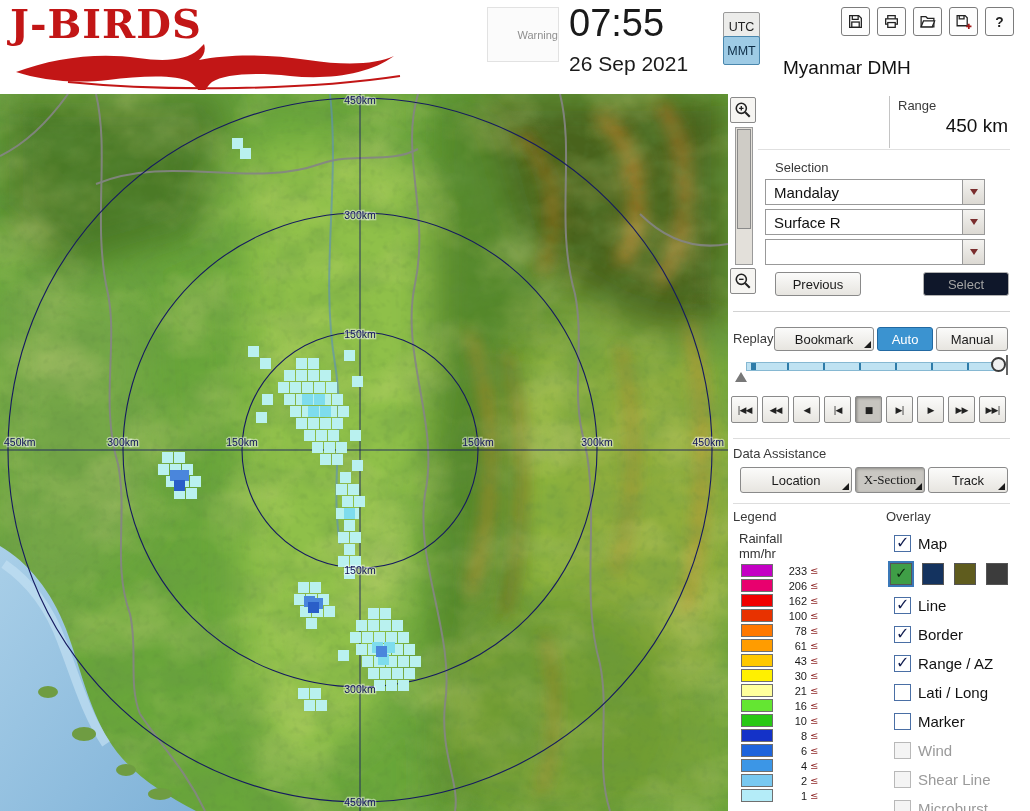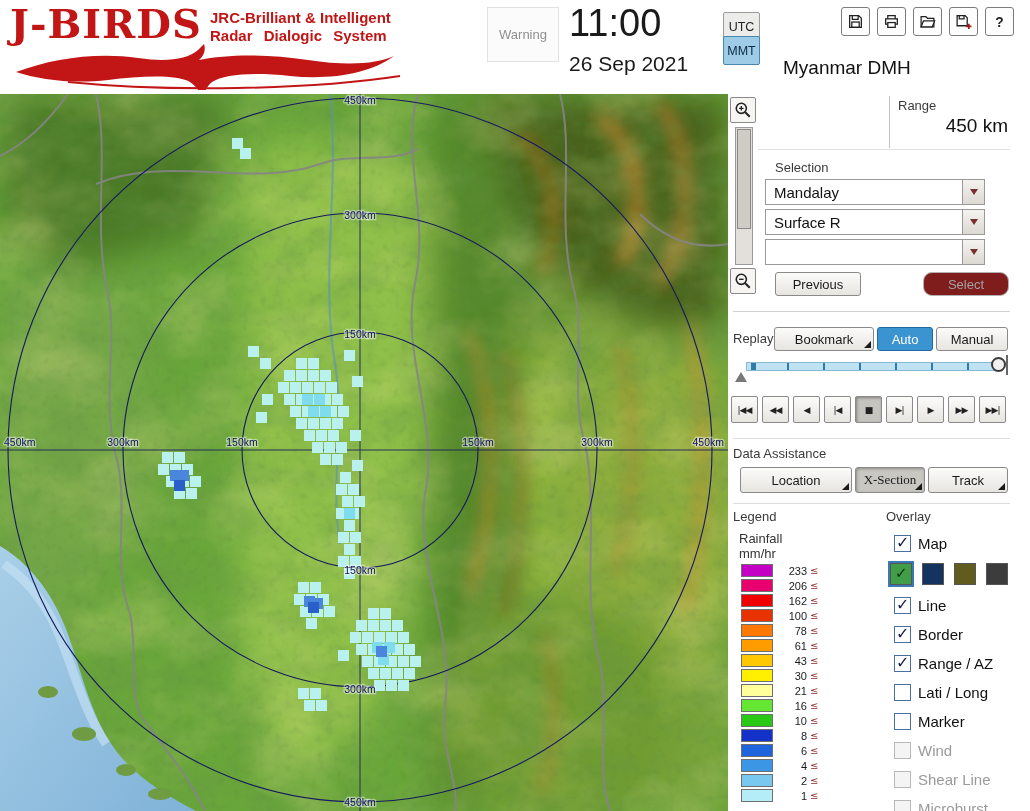--- a/index.html
+++ b/index.html
@@ -8,22 +8,22 @@
 
   
   header{position:absolute;left:0;top:0;width:1030px;height:94px;background:#fff;}
   .logo-title{position:absolute;left:10px;top:0px;font-family:"DejaVu Serif",serif;
               font-weight:bold;font-size:40px;color:#c21616;letter-spacing:1px;}
   .logo-tags{position:absolute;left:210px;top:9px;color:#c21616;font-weight:bold;
              font-size:15px;line-height:1.2;}
   .logo-tags .t2{word-spacing:7px;}
   .eagle{position:absolute;left:8px;top:42px;}
   .warning-box{position:absolute;left:487px;top:7px;width:70px;height:53px;background:#fbfbfb;
-               border:1px solid #e2e2e2;display:flex;align-items:center;justify-content:center;
-               font-size:13px;color:#8f8f8f;}
+               border:1px solid #e2e2e2;display:flex;align-items:center;justify-content:flex-end;
+               font-size:11px;color:#8f8f8f;}
   .time{position:absolute;left:569px;top:2px;font-size:38px;color:#1a1a1a;}
   .date{position:absolute;left:569px;top:52px;font-size:21px;color:#1a1a1a;}
   .tzbtn{position:absolute;left:723px;width:37px;height:29px;border:1px solid #9a9a9a;
          border-radius:2px;background:#ececea;font-size:12.5px;display:flex;align-items:center;
          justify-content:center;color:#222;}
   .tzbtn.sel{background:#9ecbe5;border-color:#4a87ad;color:#0b2b45;}
   .hicons{position:absolute;right:16px;top:7px;display:flex;gap:7px;}
   .icobtn{width:29px;height:29px;background:#fdfdfd;border:1px solid #7c7c7c;border-radius:3px;
           display:flex;align-items:center;justify-content:center;padding:0;}
   .station{position:absolute;left:783px;top:57px;font-size:19px;color:#111;}
@@ -39,21 +39,21 @@
           border:1px solid #8a8a8a;}
 
   
   .seclabel{position:absolute;font-size:13px;color:#3a3a3a;}
   .divider{position:absolute;height:1px;background:#d2d2d2;}
   .vline{position:absolute;width:1px;background:#c4c4c4;}
   .btn{position:absolute;display:flex;align-items:center;justify-content:center;
        background:linear-gradient(#fbfbfa,#e7e5e0);border:1px solid #8a8a8a;border-radius:3px;
        font-size:13px;color:#1a1a1a;font-family:inherit;padding:0;box-sizing:border-box;}
   .btn.active{background:#3b93d0;border-color:#2269a2;color:#fff;}
-  .btn.disabled{color:#a3a3a3;background:#7f1d1d;border-color:#b2b2b2;border-radius:9px;}
+  .btn.disabled{color:#a3a3a3;background:#0f172a;border-color:#b2b2b2;}
   .corner{position:relative;}
   .corner::after{content:"";position:absolute;right:2px;bottom:2px;width:0;height:0;
                  border-left:7px solid transparent;border-bottom:7px solid #1a1a1a;}
   .range-value{position:absolute;left:880px;top:115px;width:128px;text-align:right;
                font-size:19px;color:#111;}
 
   .dd{position:absolute;left:765px;width:220px;height:26px;background:#fff;border:1px solid #999;
       box-sizing:border-box;display:flex;align-items:center;}
   .dd-text{flex:1;padding-left:8px;font-size:15px;color:#111;}
   .dd-btn{width:22px;height:100%;background:linear-gradient(#f4f3f0,#dcd9d3);
@@ -115,34 +115,30 @@
   .msw.sel::after{content:"✓";position:absolute;left:4px;top:0px;font-size:15px;font-weight:bold;
                   color:#0c2c10;font-family:"DejaVu Sans",sans-serif;}
 </style>
 </head>
 <body>
 
 <div class="app">
 
   <header>
     <div class="logo-title">J-BIRDS</div>
-    <div class="logo-tags">
-      <div class="t1">JRC-Brilliant &amp; Intelligent</div>
-      <div class="t2">Radar Dialogic System</div>
-    </div>
     <svg class="eagle" width="395" height="48" viewBox="0 0 395 48">
       <path d="M8,30 C45,16 90,10 130,16 C158,20 178,18 190,8 L196,2 C198,8 196,14 191,18 C220,12 260,12 300,18 C340,24 368,22 386,14 C362,32 322,38 282,34 C246,30 216,32 204,40 C199,44 196,50 195,56 C192,50 188,44 182,40 C168,32 132,34 100,38 C66,42 32,38 8,30 Z" fill="#c21616"></path>
       <path d="M60,40 C160,50 300,48 392,34" stroke="#c21616" stroke-width="2" fill="none"></path>
     </svg>
 
     <div class="warning-box">
       <span>Warning</span>
     </div>
 
-    <div class="time">11:00</div>
+    <div class="time">07:55</div>
     <div class="date">26 Sep 2021</div>
 
     <button class="tzbtn" style="top:12px;">UTC</button>
     <button class="tzbtn sel" style="top:36px;">MMT</button>
 
     <div class="hicons">
       <button class="icobtn">
         <svg width="17" height="17" viewBox="0 0 16 16">
           <path d="M2.5,2.5 h8.5 l2.5,2.5 v8.5 h-11 z" fill="none" stroke="#222" stroke-width="1.2"></path>
           <path d="M5,2.5 v3.5 h5.5 v-3.5" fill="none" stroke="#222" stroke-width="1.2"></path>

